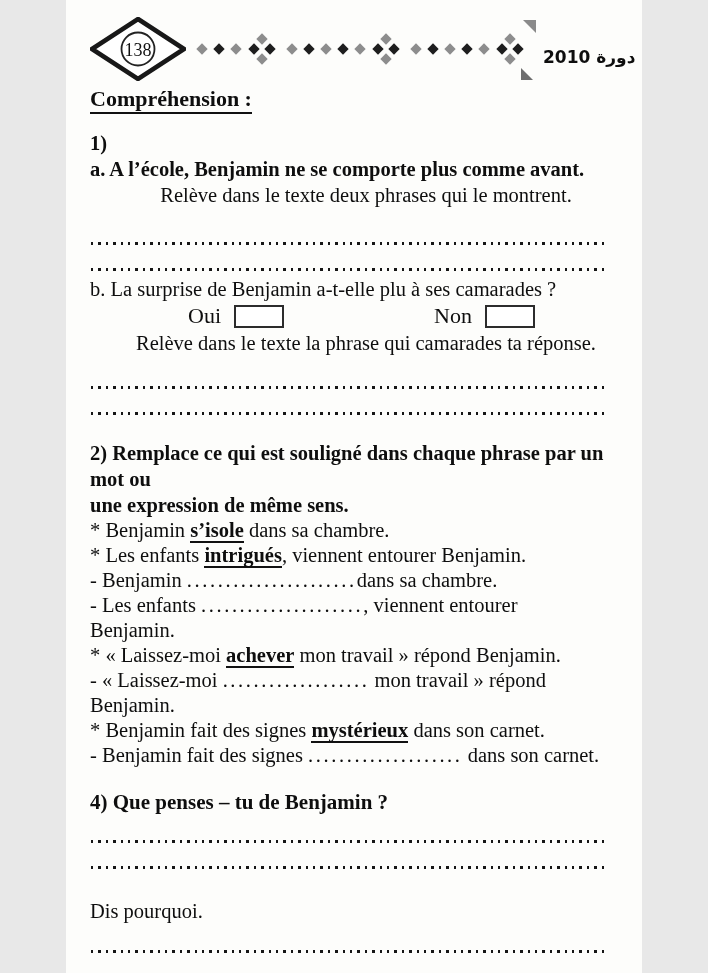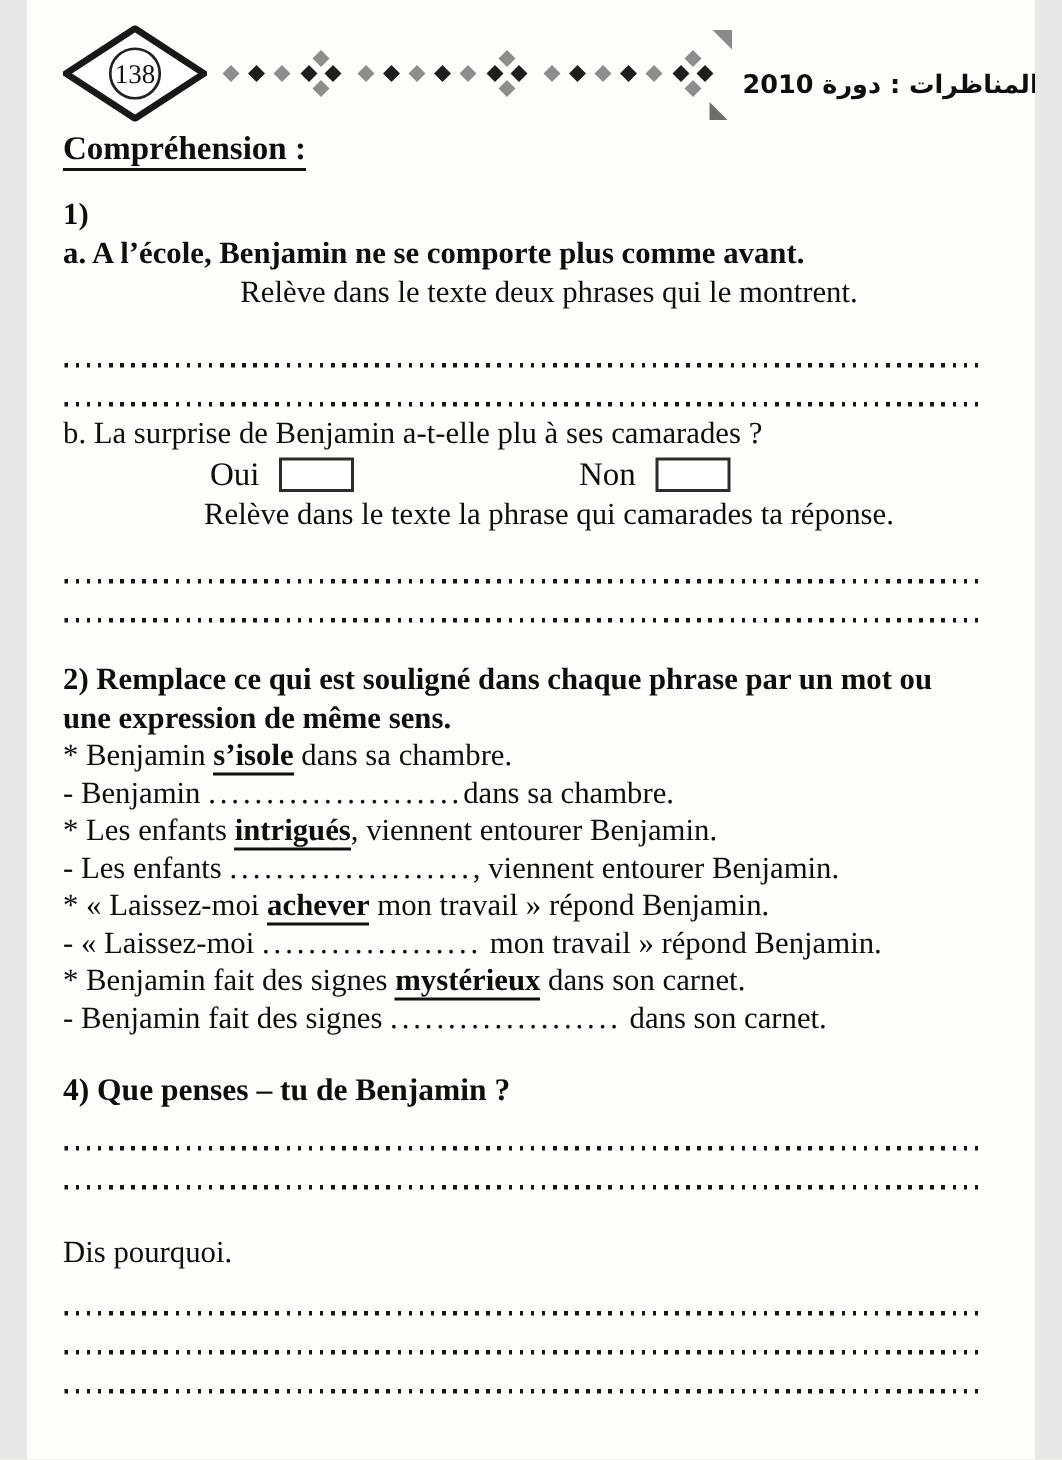--- a/index.html
+++ b/index.html
@@ -1,17 +1,17 @@
 <!DOCTYPE html>
 <html><head>
 <meta charset="utf-8">
 <style>
   html,body { margin:0; padding:0; background:#e8e8e8; }
   .page {
-    width:672px; height:973px; box-sizing:border-box;
+    width:576px; height:973px; box-sizing:border-box;
     margin:0 auto; background:#fdfdfb; color:#0e0e0e;
     font-family:"Liberation Serif", serif;
     padding:14px 36px 0 24px; position:relative; overflow:hidden;
   }
   
   .hdr { display:flex; align-items:center; height:70px; }
   .badge-svg { flex:0 0 auto; }
   .strip { display:flex; align-items:center; gap:9px; margin-left:12px; flex:0 1 auto; }
   .dia { width:8px; height:8px; transform:rotate(45deg); display:inline-block; }
   .dia.dark { background:#1e1e1e; }
@@ -139,22 +139,22 @@
   <div class="line indent">Relève dans le texte la phrase qui camarades ta réponse.</div>
   <div class="answers ans-b">
       <div class="dotline"></div>
       <div class="dotline"></div>
     </div>
 
   <div class="line bold q2title">2) Remplace ce qui est souligné dans chaque phrase par un mot ou</div>
   <div class="line bold">une expression de même sens.</div>
 
   <div class="line item"><span>* Benjamin </span><span class="mark">s’isole</span><span> dans sa chambre.</span></div>
+  <div class="line item"><span>* Les enfants </span><span class="mark">intrigués</span><span>, viennent entourer Benjamin.</span></div>
   <div class="line item"><span>- Benjamin </span><span class="dots">......................</span><span>dans sa chambre.</span></div>
-  <div class="line item"><span>* Les enfants </span><span class="mark">intrigués</span><span>, viennent entourer Benjamin.</span></div>
   <div class="line item"><span>- Les enfants </span><span class="dots">.....................</span><span>, viennent entourer Benjamin.</span></div>
   <div class="line item"><span>* « Laissez-moi </span><span class="mark">achever</span><span> mon travail » répond Benjamin.</span></div>
   <div class="line item"><span>- « Laissez-moi </span><span class="dots">...................</span><span> mon travail » répond Benjamin.</span></div>
   <div class="line item"><span>* Benjamin fait des signes </span><span class="mark">mystérieux</span><span> dans son carnet.</span></div>
   <div class="line item"><span>- Benjamin fait des signes </span><span class="dots">....................</span><span> dans son carnet.</span></div>
 
   <div class="line bold q3title">4) Que penses – tu de Benjamin ?</div>
   <div class="answers ans-q3">
       <div class="dotline"></div>
       <div class="dotline"></div>

